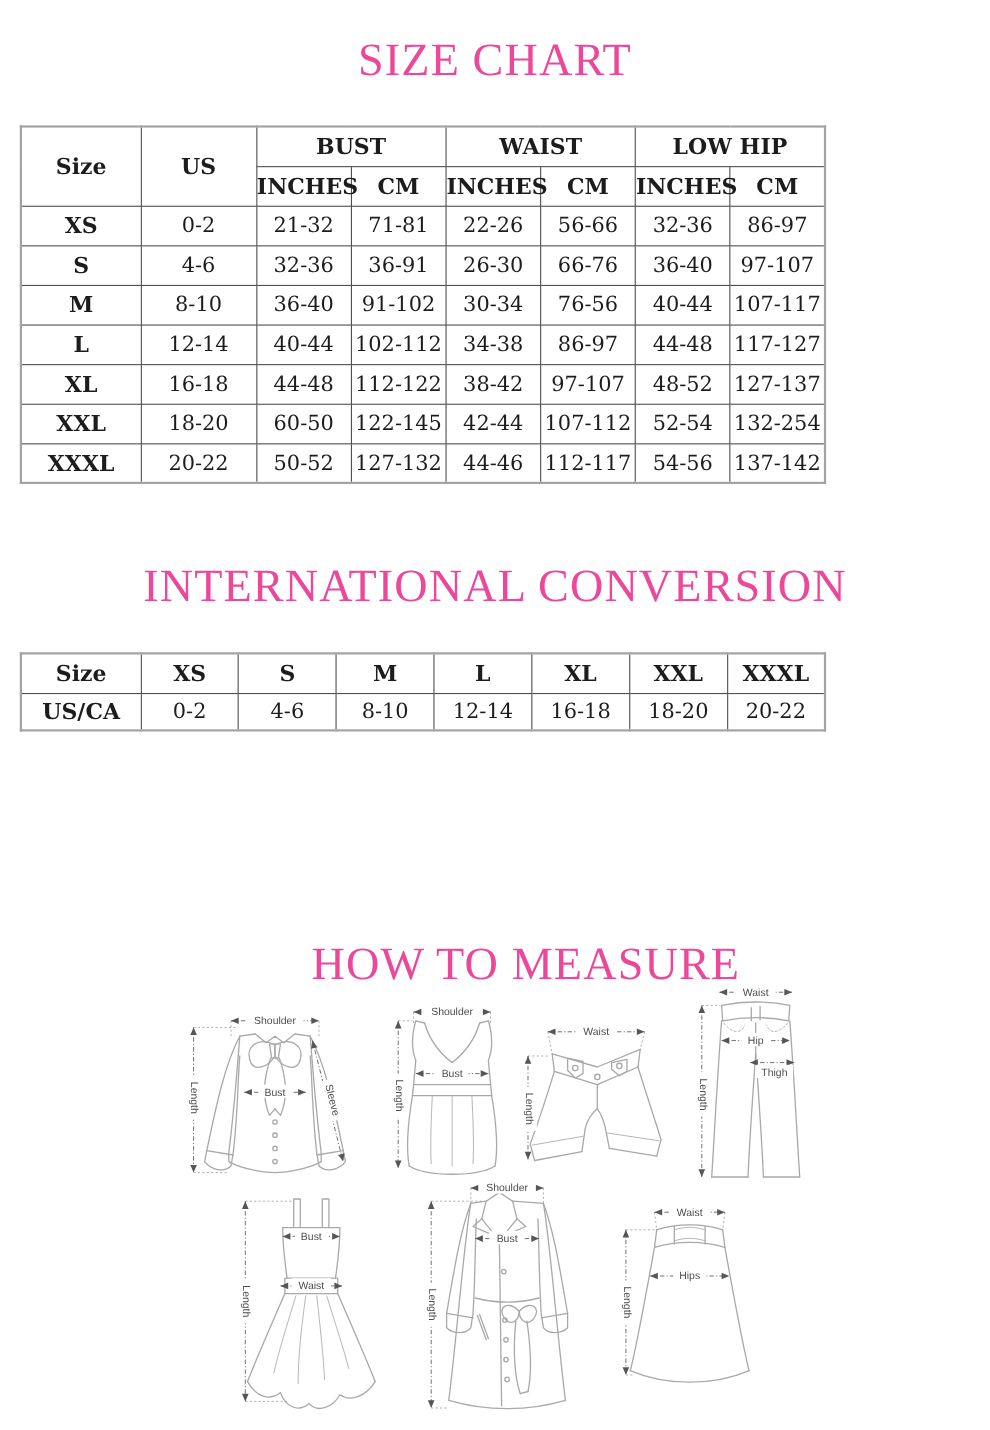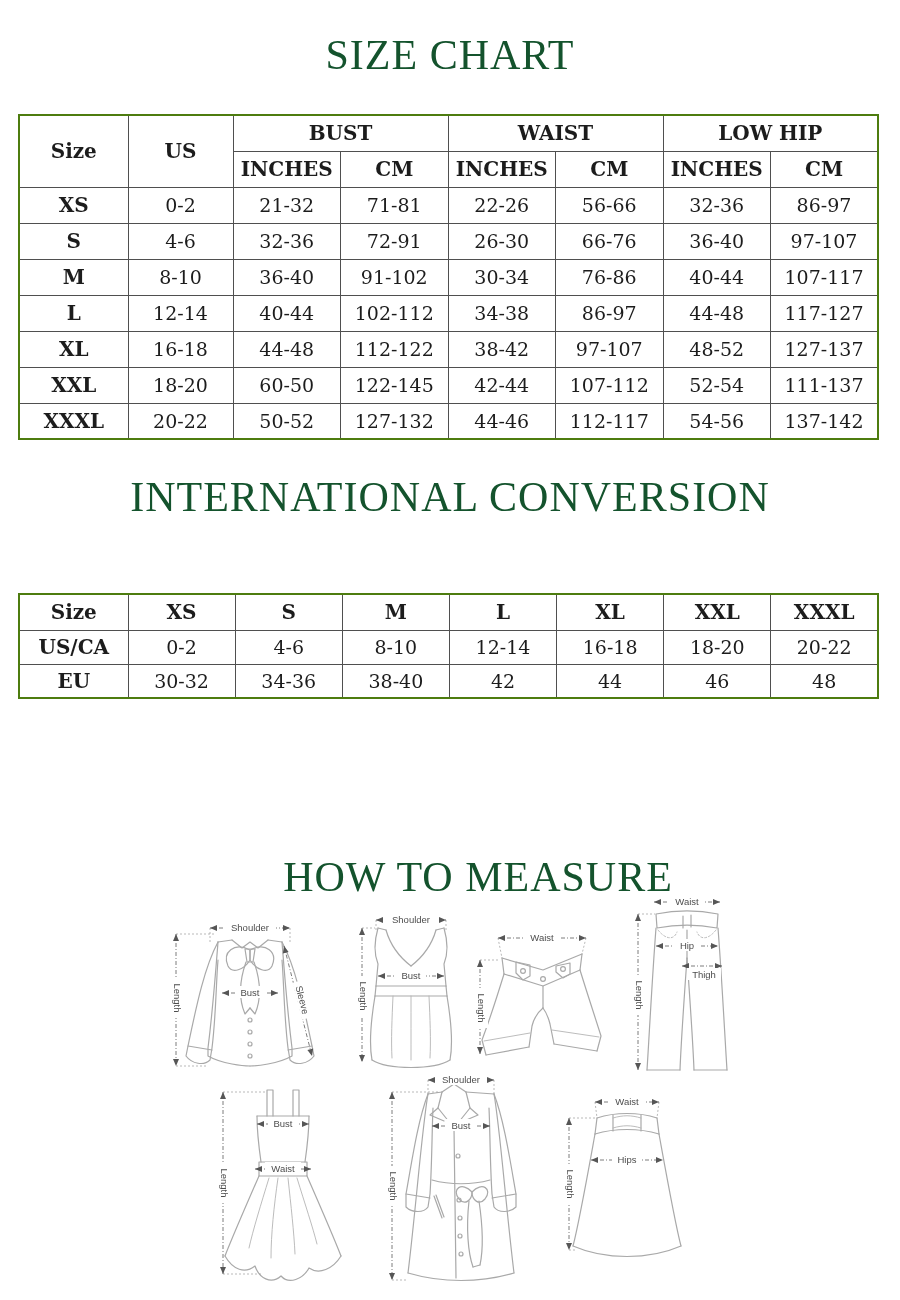--- a/index.html
+++ b/index.html
@@ -1,26 +1,26 @@
 <!DOCTYPE html>
 <html><head>
 <meta charset="utf-8">
 <style>
   html,body{margin:0;padding:0;background:#fff;}
   .page{position:relative;width:900px;height:1300px;background:#fff;overflow:hidden;
         font-family:"DejaVu Serif","Liberation Serif",serif;color:#1c1c1c;}
   .title{position:absolute;left:0;width:900px;margin:0;text-align:center;
-         font-family:"Liberation Serif",serif;font-weight:500;color:#14532d;
+         font-family:"Liberation Serif",serif;font-weight:500;color:#ec4899;
          font-size:42px;letter-spacing:1px;line-height:1;}
   .t1{top:34px;}
-  .t2{top:476px;}
+  .t2{top:512px;}
   .t3{top:856px;margin-left:28px;}
 
-  table.tbl{position:absolute;left:18px;width:861px;border-collapse:collapse;table-layout:fixed;
-            border:2px solid #4d7c0f;font-family:"DejaVu Serif","Liberation Serif",serif;}
+  table.tbl{position:absolute;left:18px;width:733px;border-collapse:collapse;table-layout:fixed;
+            border:2px solid #a3a3a3;font-family:"DejaVu Serif","Liberation Serif",serif;}
   table.tbl th,table.tbl td{border:1px solid #4f4f4f;text-align:center;vertical-align:middle;
             padding:0;color:#1c1c1c;}
   #size-table{top:114px;}
   #size-table thead tr{height:36px;}
   #size-table tbody tr{height:36px;}
   #size-table th{font-size:20px;font-weight:bold;}
   #size-table td{font-size:19px;font-weight:normal;}
   #conv-table{top:593px;}
   #conv-table thead tr{height:36px;}
   #conv-table tbody tr{height:34px;margin-top:19px;}
@@ -79,33 +79,33 @@
           <td>71-81</td>
           <td>22-26</td>
           <td>56-66</td>
           <td>32-36</td>
           <td>86-97</td>
         </tr>
         <tr>
           <th>S</th>
           <td>4-6</td>
           <td>32-36</td>
-          <td>72-91</td>
+          <td>36-91</td>
           <td>26-30</td>
           <td>66-76</td>
           <td>36-40</td>
           <td>97-107</td>
         </tr>
         <tr>
           <th>M</th>
           <td>8-10</td>
           <td>36-40</td>
           <td>91-102</td>
           <td>30-34</td>
-          <td>76-86</td>
+          <td>76-56</td>
           <td>40-44</td>
           <td>107-117</td>
         </tr>
         <tr>
           <th>L</th>
           <td>12-14</td>
           <td>40-44</td>
           <td>102-112</td>
           <td>34-38</td>
           <td>86-97</td>
@@ -123,21 +123,21 @@
           <td>127-137</td>
         </tr>
         <tr>
           <th>XXL</th>
           <td>18-20</td>
           <td>60-50</td>
           <td>122-145</td>
           <td>42-44</td>
           <td>107-112</td>
           <td>52-54</td>
-          <td>111-137</td>
+          <td>132-254</td>
         </tr>
         <tr>
           <th>XXXL</th>
           <td>20-22</td>
           <td>50-52</td>
           <td>127-132</td>
           <td>44-46</td>
           <td>112-117</td>
           <td>54-56</td>
           <td>137-142</td>
@@ -173,30 +173,20 @@
     <tbody>
         <tr>
           <th>US/CA</th>
           <td>0-2</td>
           <td>4-6</td>
           <td>8-10</td>
           <td>12-14</td>
           <td>16-18</td>
           <td>18-20</td>
           <td>20-22</td>
-        </tr>
-        <tr>
-          <th>EU</th>
-          <td>30-32</td>
-          <td>34-36</td>
-          <td>38-40</td>
-          <td>42</td>
-          <td>44</td>
-          <td>46</td>
-          <td>48</td>
         </tr>
       </tbody>
   </table>
 
   <h1 class="title t3">HOW TO MEASURE</h1>
 
   <svg class="diagram" style="left:160px;top:898px" width="180" height="187" viewBox="0 0 180 187">
     <g class="garment">
       <polyline points="72,42 82,50 90,44 98,50 108,42"></polyline>
       <path d="M72,42 L58,44"></path>

